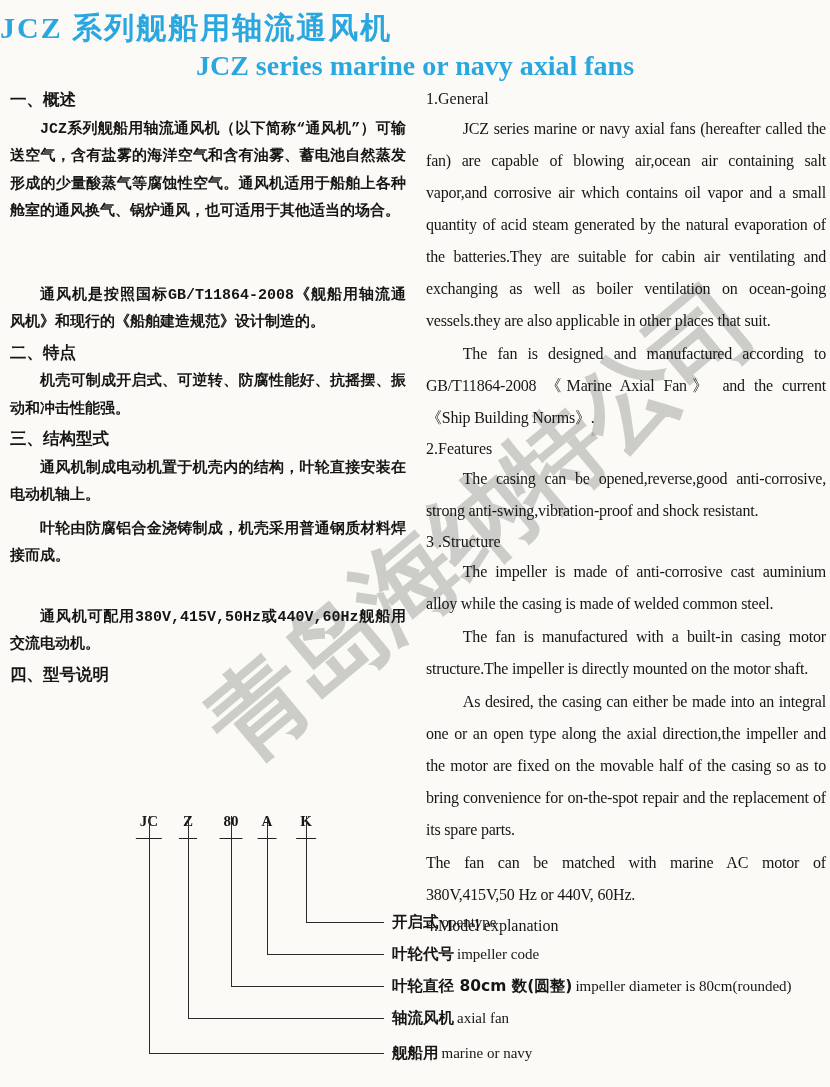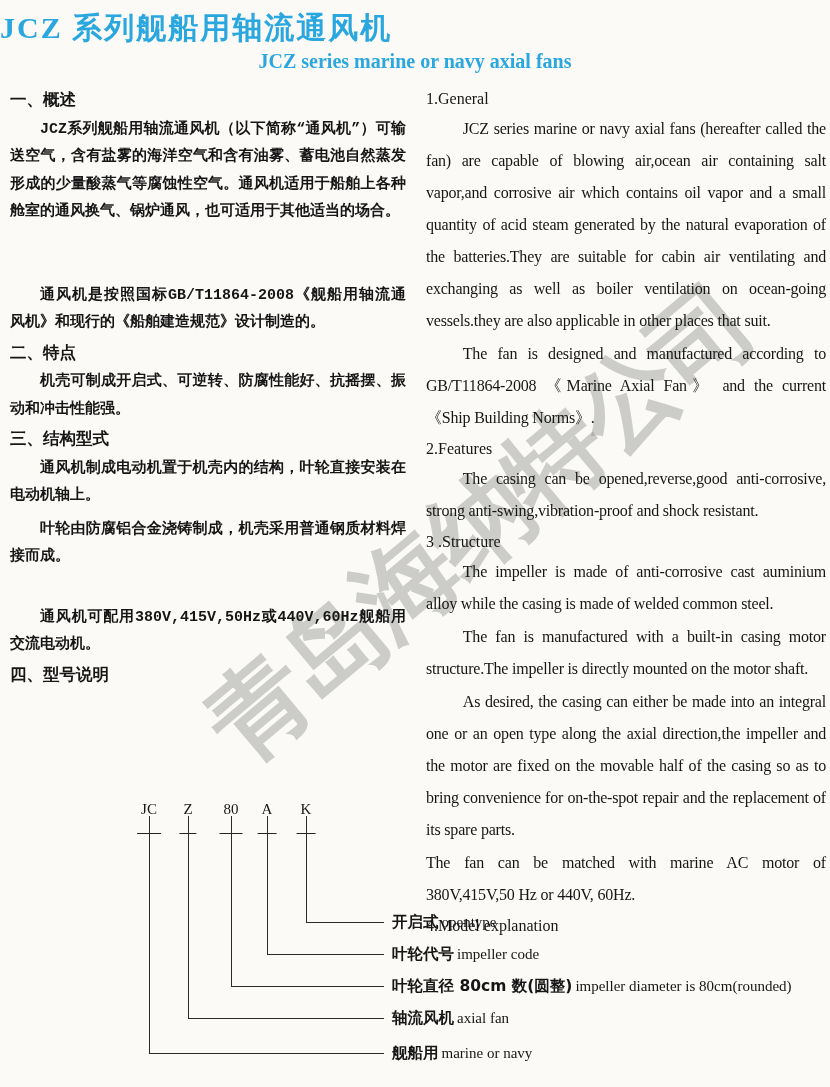--- a/index.html
+++ b/index.html
@@ -4,21 +4,21 @@
 <style>
   html,body{margin:0;padding:0;background:#e9e9e9;}
   .page{
     position:relative;width:830px;height:1087px;margin:0 auto;
     background:#fbfaf6;overflow:hidden;
     font-family:"Liberation Serif","DejaVu Serif",serif;color:#161616;
   }
   
   .title-block{position:relative;z-index:2;padding-top:8px;}
   .title-zh{text-align:left;font-size:30px;font-weight:700;letter-spacing:2px;}
-  .title-en{text-align:center;font-size:20px;font-weight:700;margin-top:1px;}
+  .title-en{text-align:center;font-size:28px;font-weight:700;margin-top:1px;}
   
   .watermark{
     position:absolute;left:480px;top:525px;z-index:1;
     transform:translate(-50%,-50%) rotate(-40deg);
     font-size:100px;font-weight:700;letter-spacing:-4px;white-space:nowrap;
     color:rgba(128,128,128,0.38);
     font-family:"DejaVu Sans","Liberation Sans",sans-serif;
   }
   
   .cols{position:absolute;top:84px;left:10px;width:812px;display:flex;gap:20px;z-index:2;}
@@ -32,23 +32,23 @@
   .en-h{font-size:16px;line-height:27px;margin:1px 0 0 0;}
   .en-p{font-size:16px;line-height:32px;margin:1px 0 0 0;text-indent:2.3em;
         text-align:justify;letter-spacing:-0.2px;}
   .en-p.noindent{text-indent:0;}
   .gap-56{margin-top:56px;}
   .gap-33{margin-top:33px;}
   .gap-6{margin-top:6px;}
   
   .diagram{position:absolute;left:0;top:796px;width:830px;height:285px;z-index:2;}
   .code{
-    position:absolute;top:4px;transform:translateX(-50%);
-    font-size:15px;font-weight:400;line-height:18px;
-    border-bottom:1.5px solid #222;padding:0 4px 15px 4px;
+    position:absolute;top:16px;transform:translateX(-50%);
+    font-size:15px;font-weight:700;line-height:18px;
+    border-bottom:1.5px solid #222;padding:0 4px 8px 4px;
   }
   .elbow{position:absolute;top:20px;border-left:1.5px solid #2b2b2b;border-bottom:1.5px solid #2b2b2b;}
   .dlabel{position:absolute;left:392px;white-space:nowrap;line-height:20px;}
   .dlabel .zh{font-size:15.5px;font-weight:700;
         font-family:"DejaVu Sans","Liberation Sans",sans-serif;}
   .dlabel .en{font-size:15px;margin-left:3px;}
 </style>
 </head>
 <body>
 

